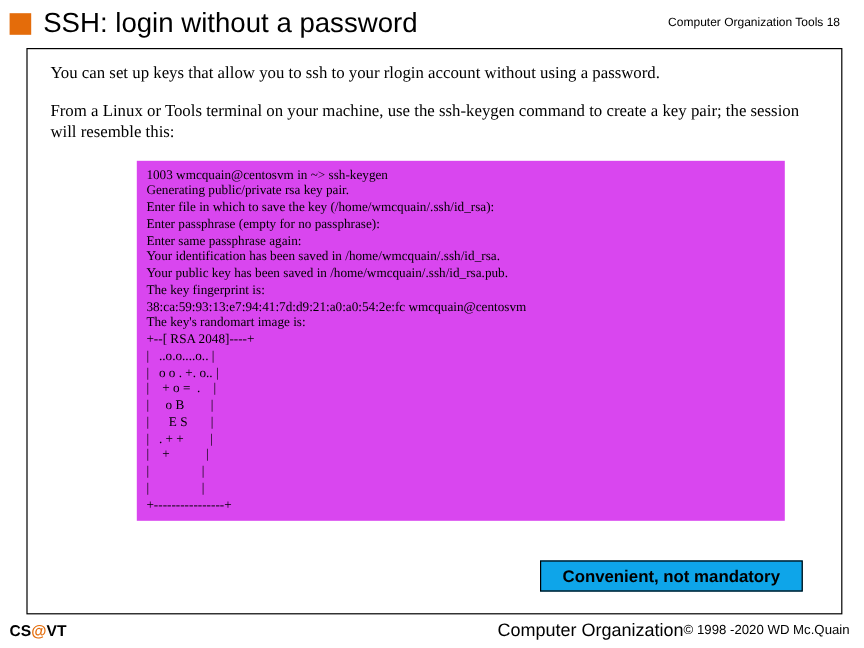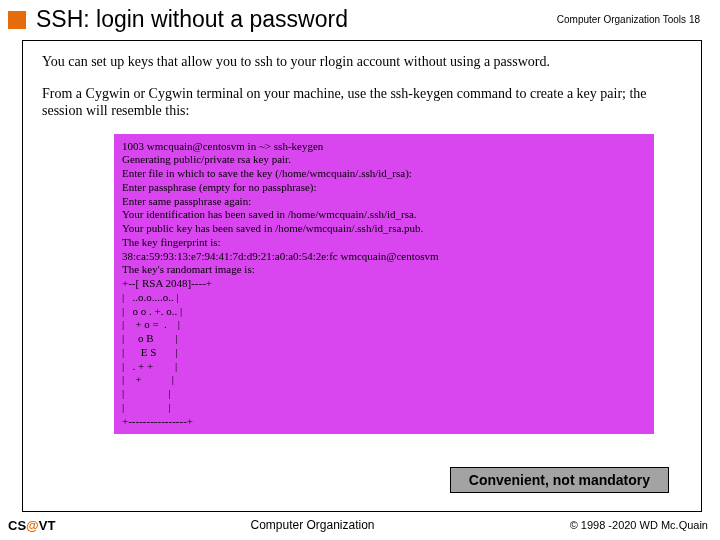--- a/index.html
+++ b/index.html
@@ -65,21 +65,21 @@
     line-height: 1.25;
     white-space: pre;
     padding: 6px 8px;
     margin: 0 28px 0 72px;
     color: #000;
   }
   .callout {
     position: absolute;
     right: 32px;
     bottom: 18px;
-    background: #a3a3a3;
+    background: #0ea5e9;
     border: 1px solid #000;
     padding: 4px 18px;
     font-family: Arial, Helvetica, sans-serif;
     font-weight: bold;
     font-size: 14px;
   }
   .footer {
     position: absolute;
     left: 8px;
     right: 0;
@@ -91,22 +91,22 @@
   }
   .footer-left {
     font-size: 13px;
     font-weight: bold;
   }
   .footer-left .at {
     color: #e46c0a;
   }
   .footer-center {
     flex: 1;
-    text-align: center;
-    font-size: 12px;
+    text-align: right;
+    font-size: 15px;
     font-weight: normal;
   }
   .footer-right {
     font-size: 11px;
     white-space: nowrap;
   }
 </style>
 </head>
 <body>
 
@@ -117,21 +117,21 @@
     <div class="title">SSH: login without a password</div>
     <div class="header-right">
       <span>Computer Organization Tools</span>
       <span> </span>
       <span>18</span>
     </div>
   </div>
 
   <div class="content-border">
     <p class="para">You can set up keys that allow you to ssh to your rlogin account without using a password.</p>
-    <p class="para">From a Cygwin or Cygwin terminal on your machine, use the ssh-keygen command to create a key pair; the session will resemble this:</p>
+    <p class="para">From a Linux or Tools terminal on your machine, use the ssh-keygen command to create a key pair; the session will resemble this:</p>
     <div class="codeblock">1003 wmcquain@centosvm in ~&gt; ssh-keygen
 Generating public/private rsa key pair.
 Enter file in which to save the key (/home/wmcquain/.ssh/id_rsa):
 Enter passphrase (empty for no passphrase):
 Enter same passphrase again:
 Your identification has been saved in /home/wmcquain/.ssh/id_rsa.
 Your public key has been saved in /home/wmcquain/.ssh/id_rsa.pub.
 The key fingerprint is:
 38:ca:59:93:13:e7:94:41:7d:d9:21:a0:a0:54:2e:fc wmcquain@centosvm
 The key's randomart image is:

